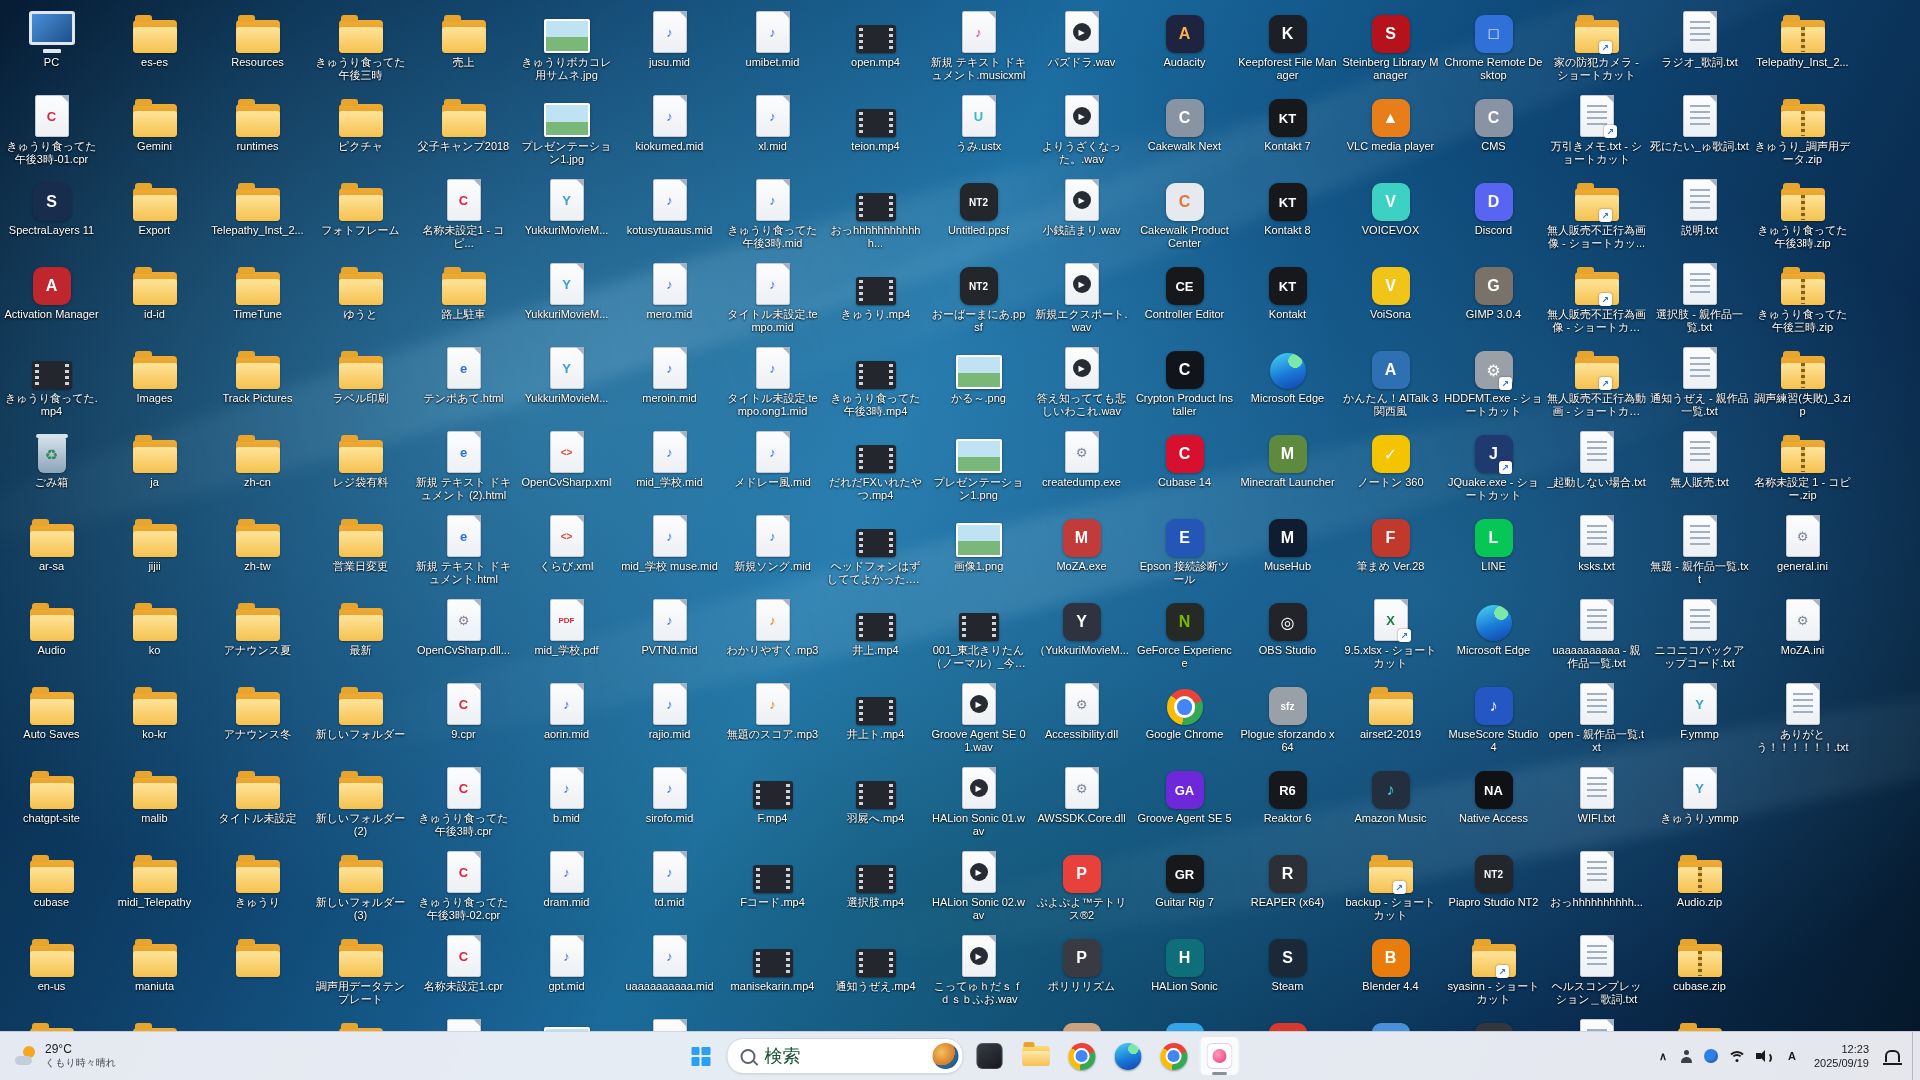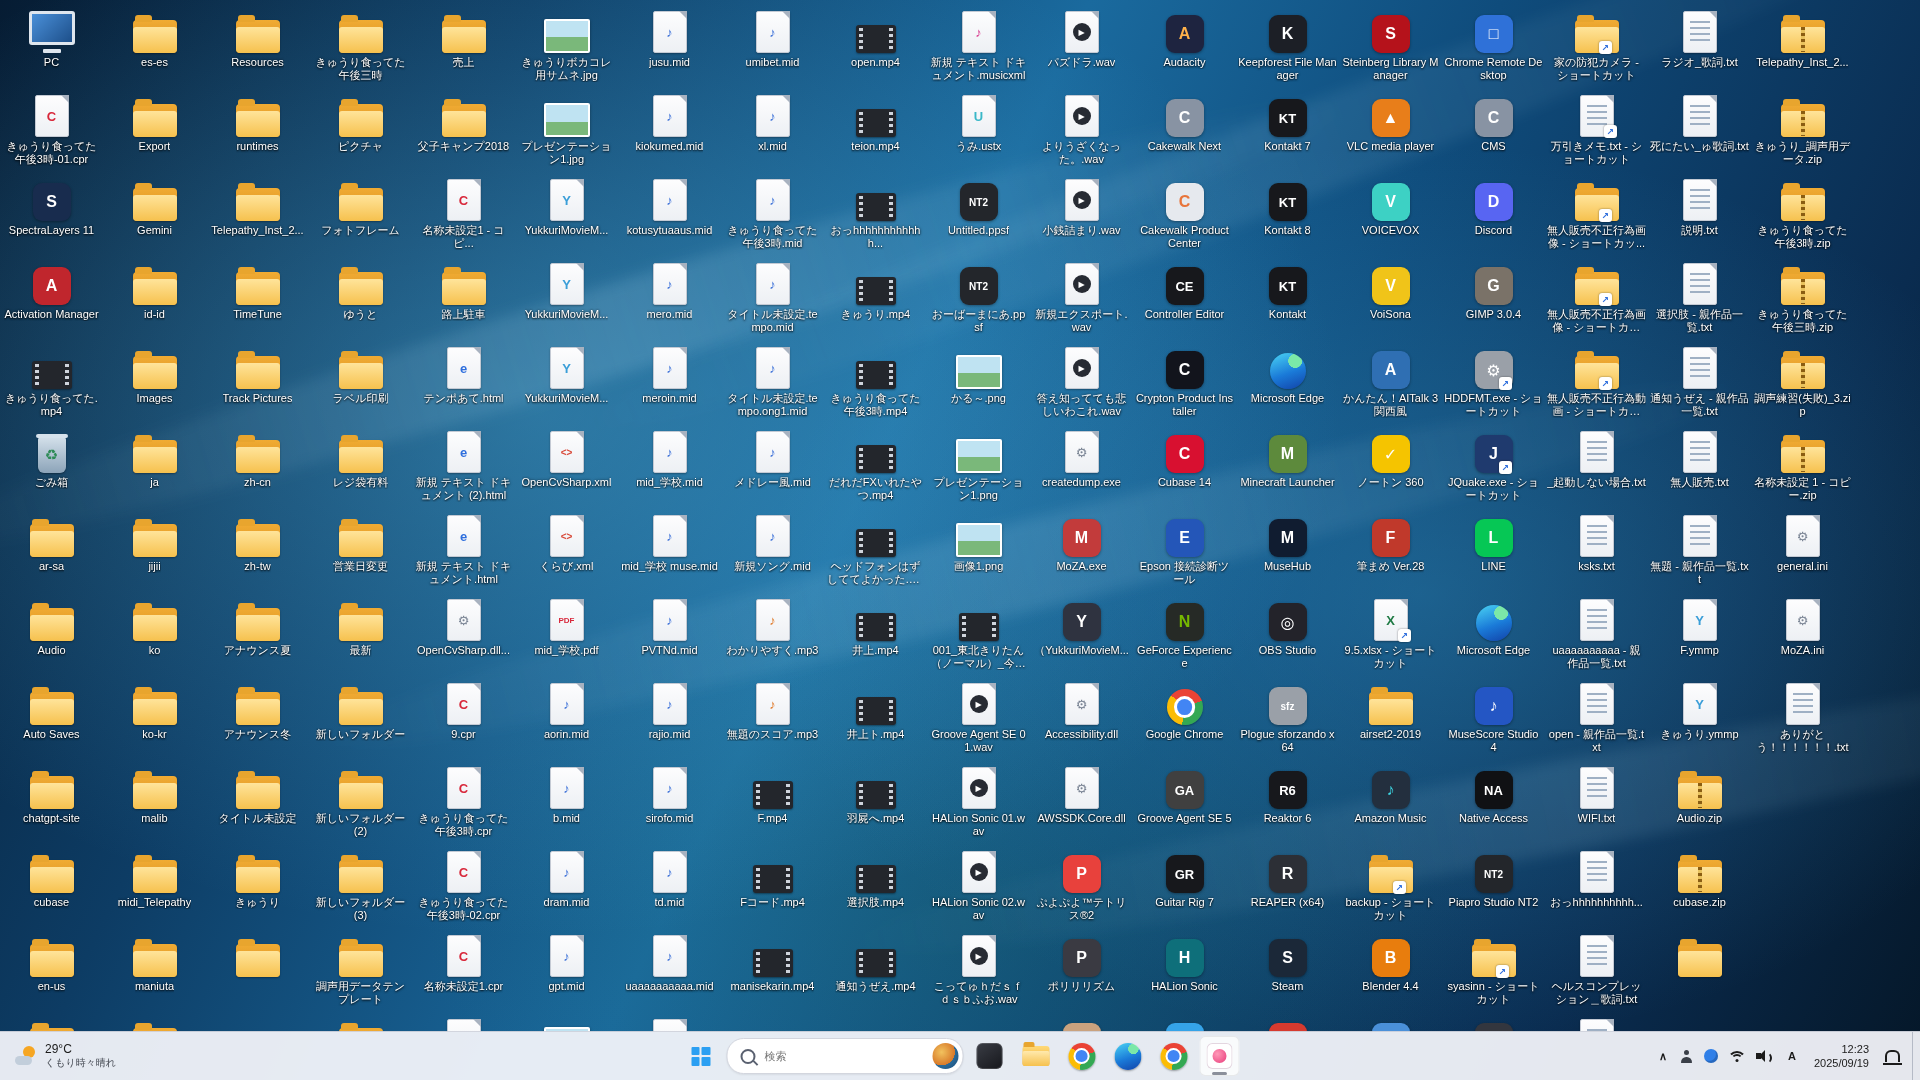--- a/index.html
+++ b/index.html
@@ -81,21 +81,21 @@
   .tb-center{position:absolute;left:50%;top:0;height:100%;transform:translateX(-50%);display:flex;align-items:center;gap:6px;}
   .tb-btn{width:40px;height:40px;border:none;background:transparent;border-radius:6px;display:flex;align-items:center;justify-content:center;position:relative;padding:0;}
   .tb-btn.active{background:rgba(255,255,255,.78);box-shadow:inset 0 0 0 1px rgba(0,0,0,.07);}
   .tb-btn.active::after{content:"";position:absolute;bottom:1px;left:50%;transform:translateX(-50%);width:15px;height:3px;border-radius:2px;background:#8a8f9a;}
   .winlogo{width:19px;height:19px;display:grid;grid-template-columns:1fr 1fr;grid-template-rows:1fr 1fr;gap:2px;}
   .winlogo span{background:#2b9ff2;border-radius:1px;}
   .searchbox{height:34px;min-width:218px;background:#fff;border:1px solid #d3d6de;border-radius:17px;display:flex;align-items:center;
     padding:0 4px 0 13px;gap:9px;box-shadow:0 1px 2px rgba(0,0,0,.07);}
   .mag{width:11px;height:11px;border:2px solid #5a6170;border-radius:50%;position:relative;flex:none;}
   .mag::after{content:"";position:absolute;width:6px;height:2px;background:#5a6170;transform:rotate(45deg);right:-5px;bottom:-2px;}
-  .stext{font-size:11px;color:#737373;flex:1;}
+  .stext{font-size:18px;color:#14532d;flex:1;}
   .bimg{width:26px;height:26px;border-radius:50%;flex:none;
     background:radial-gradient(circle at 35% 35%,#f2c25e,#d87a2a 55%,#2a6a98 56%,#184a78);}
   .tile-dark{width:26px;height:26px;border-radius:6px;background:linear-gradient(145deg,#3a3d45,#16171c);box-shadow:inset 0 0 0 1px rgba(255,255,255,.16);}
   .mini-folder{width:27px;height:20px;border-radius:3px;background:linear-gradient(180deg,#ffd978,#eead32);position:relative;}
   .mini-folder::before{content:"";position:absolute;top:-4px;left:1px;width:11px;height:5px;background:#e8a52e;border-radius:2px 2px 0 0;}
   .mini-folder::after{content:"";position:absolute;left:0;right:0;bottom:0;height:15px;border-radius:2px;background:linear-gradient(180deg,#ffe9ad,#f6c14e);}
   .chromeic.mini,.edgeic.mini{width:27px;height:27px;}
   .chromeic.mini::after{box-shadow:0 0 0 2px #fff;}
   .paint-tile{width:26px;height:26px;border-radius:6px;background:#fff;box-shadow:inset 0 0 0 1px #e3d6e0;position:relative;}
   .paint-tile::after{content:"";position:absolute;top:6px;left:6px;width:14px;height:14px;border-radius:50%;
@@ -223,27 +223,27 @@
         <div class="cell">
           <div class="ic">
             <div class="folder"></div>
           </div>
           <div class="lbl">es-es</div>
         </div>
         <div class="cell">
           <div class="ic">
             <div class="folder"></div>
           </div>
+          <div class="lbl">Gemini</div>
+        </div>
+        <div class="cell">
+          <div class="ic">
+            <div class="folder"></div>
+          </div>
           <div class="lbl">Export</div>
-        </div>
-        <div class="cell">
-          <div class="ic">
-            <div class="folder"></div>
-          </div>
-          <div class="lbl">Gemini</div>
         </div>
         <div class="cell">
           <div class="ic">
             <div class="folder"></div>
           </div>
           <div class="lbl">id-id</div>
         </div>
         <div class="cell">
           <div class="ic">
             <div class="folder"></div>
@@ -1193,21 +1193,21 @@
           <div class="lbl">GeForce Experience</div>
         </div>
         <div class="cell">
           <div class="ic">
             <div class="chromeic"></div>
           </div>
           <div class="lbl">Google Chrome</div>
         </div>
         <div class="cell">
           <div class="ic">
-            <div class="appic" style="background: #404040;">
+            <div class="appic" style="background: #6d28d9;">
               <span style="font-size: 13px;">GA</span>
             </div>
           </div>
           <div class="lbl">Groove Agent SE 5</div>
         </div>
         <div class="cell">
           <div class="ic">
             <div class="appic" style="background: rgb(23, 24, 28);">
               <span style="font-size: 13px;">GR</span>
             </div>
@@ -1656,20 +1656,26 @@
           <div class="ic">
             <div class="doc txt"></div>
           </div>
           <div class="lbl">無人販売.txt</div>
         </div>
         <div class="cell">
           <div class="ic">
             <div class="doc txt"></div>
           </div>
           <div class="lbl">無題 - 親作品一覧.txt</div>
+        </div>
+        <div class="cell">
+          <div class="ic">
+            <div class="doc txt"></div>
+          </div>
+          <div class="lbl">ニコニコバックアップコード.txt</div>
         </div>
         <div class="cell">
           <div class="ic">
             <div class="doc">
               <span class="g" style="color: rgb(58, 158, 216);">Y</span>
             </div>
           </div>
           <div class="lbl">F.ymmp</div>
         </div>
         <div class="cell">

